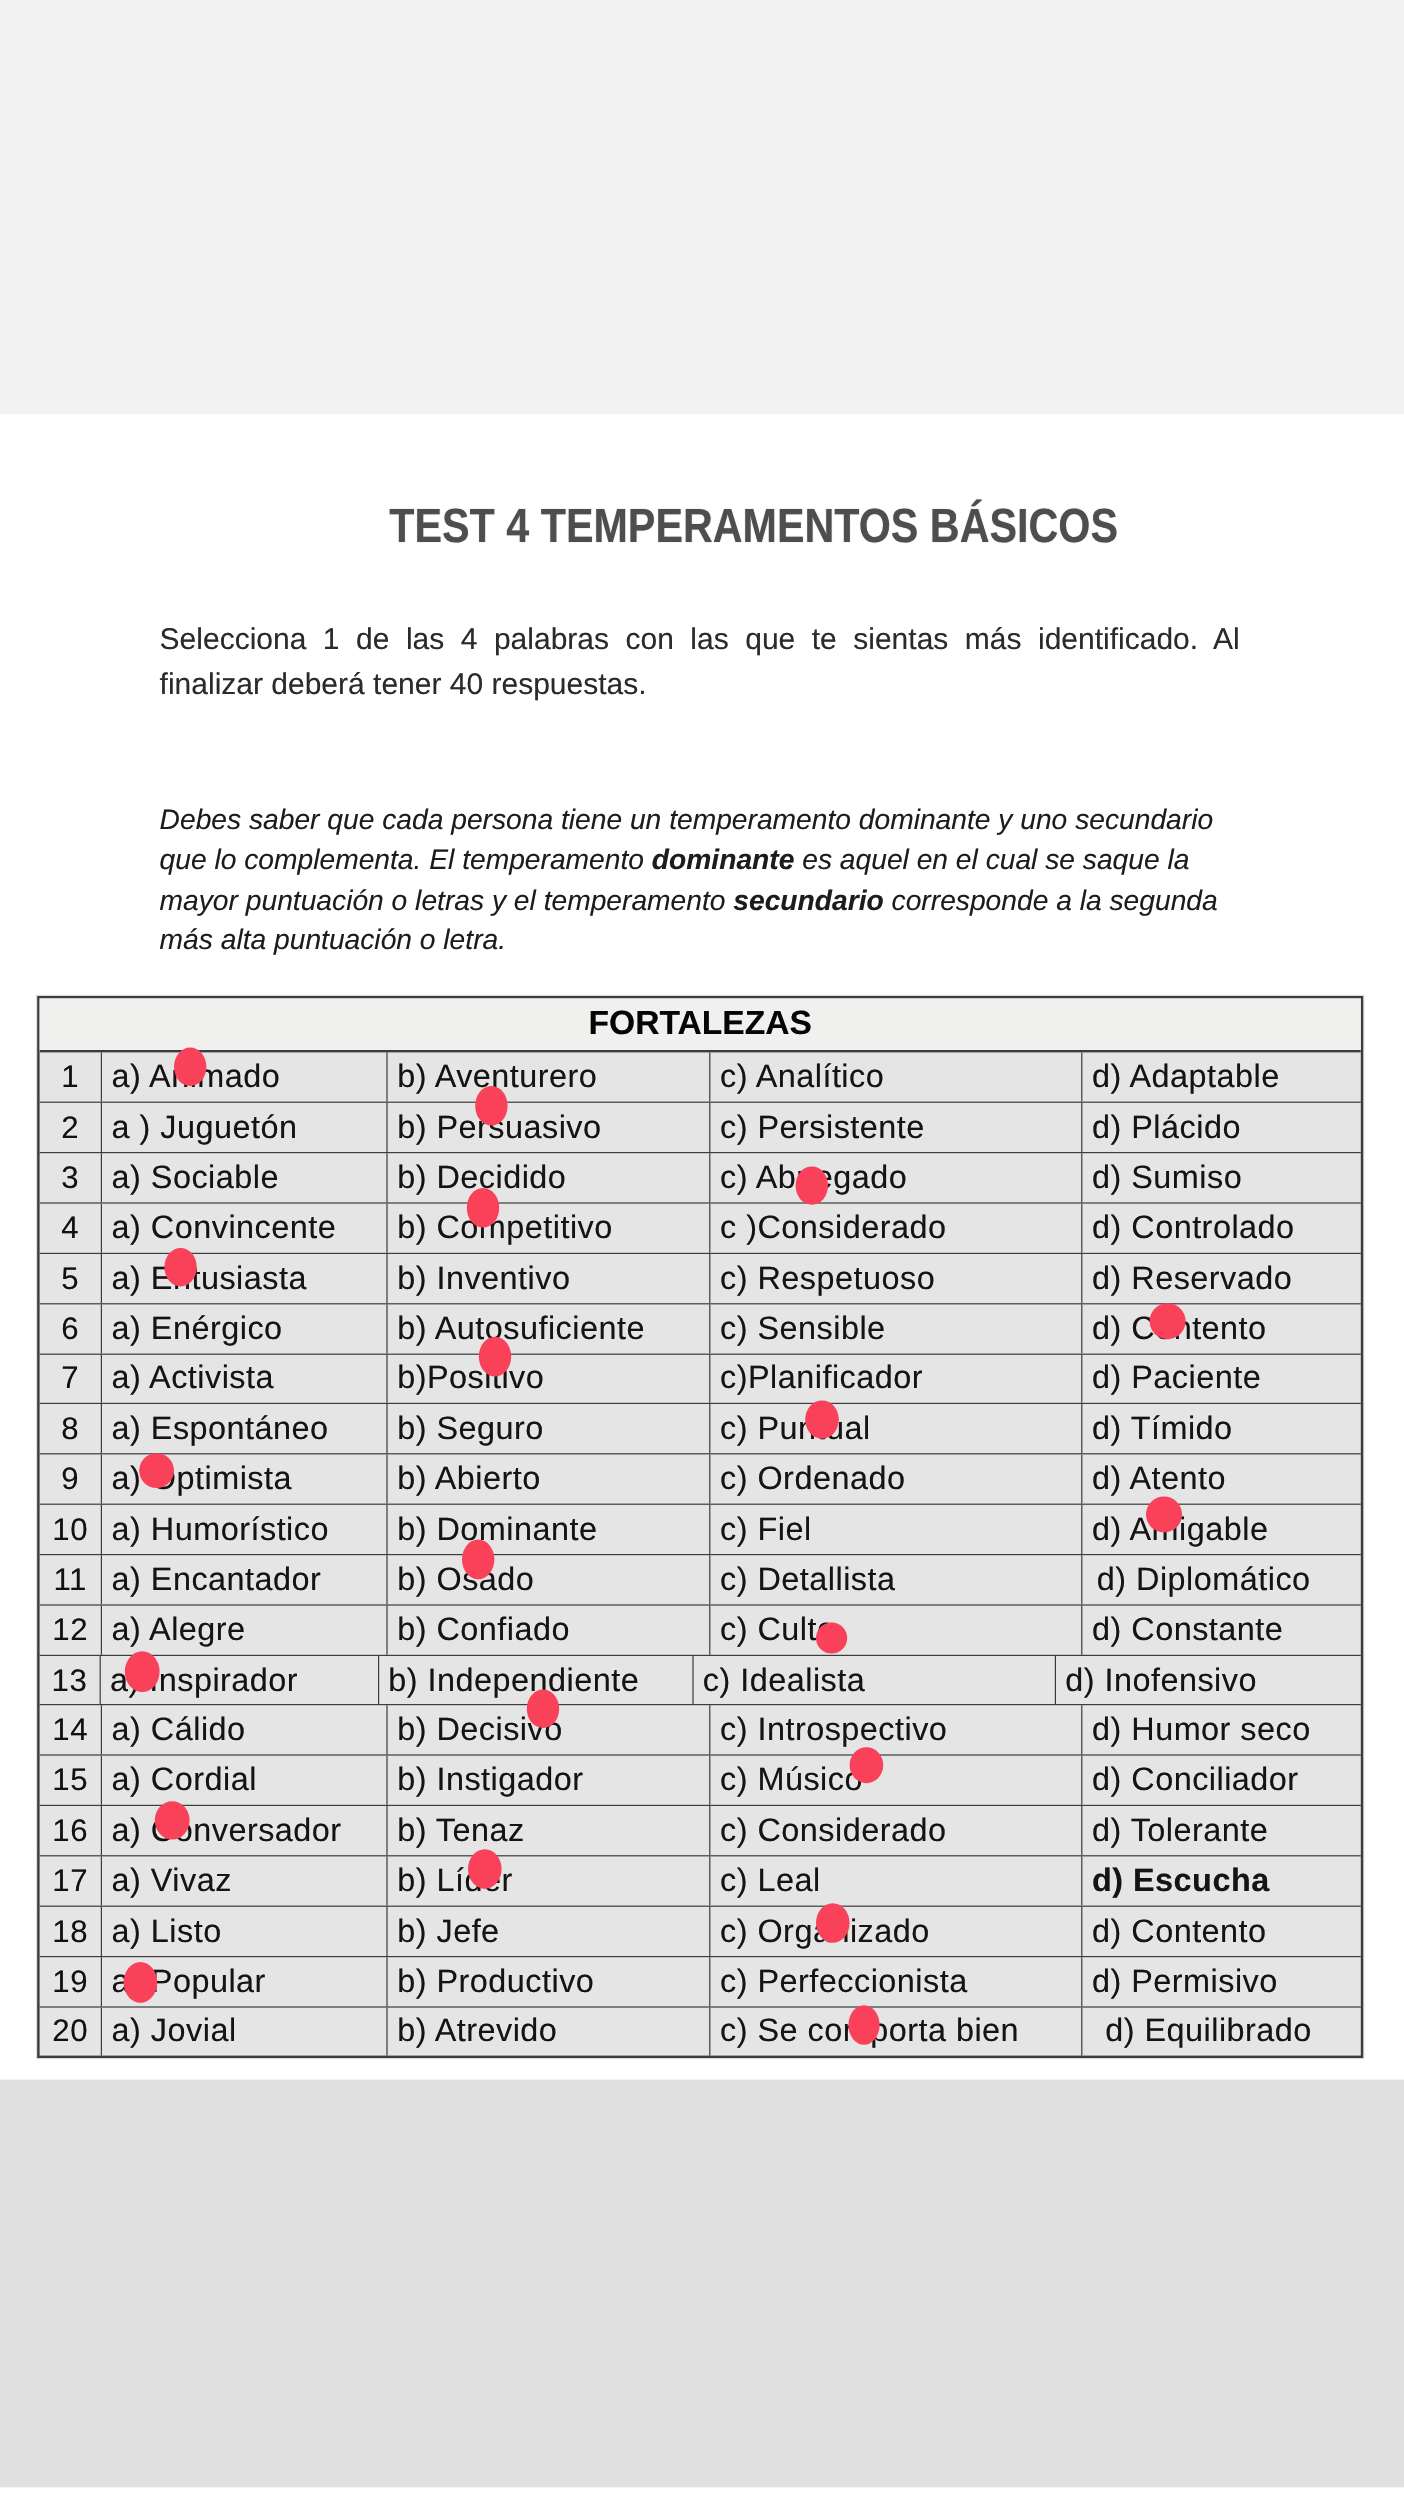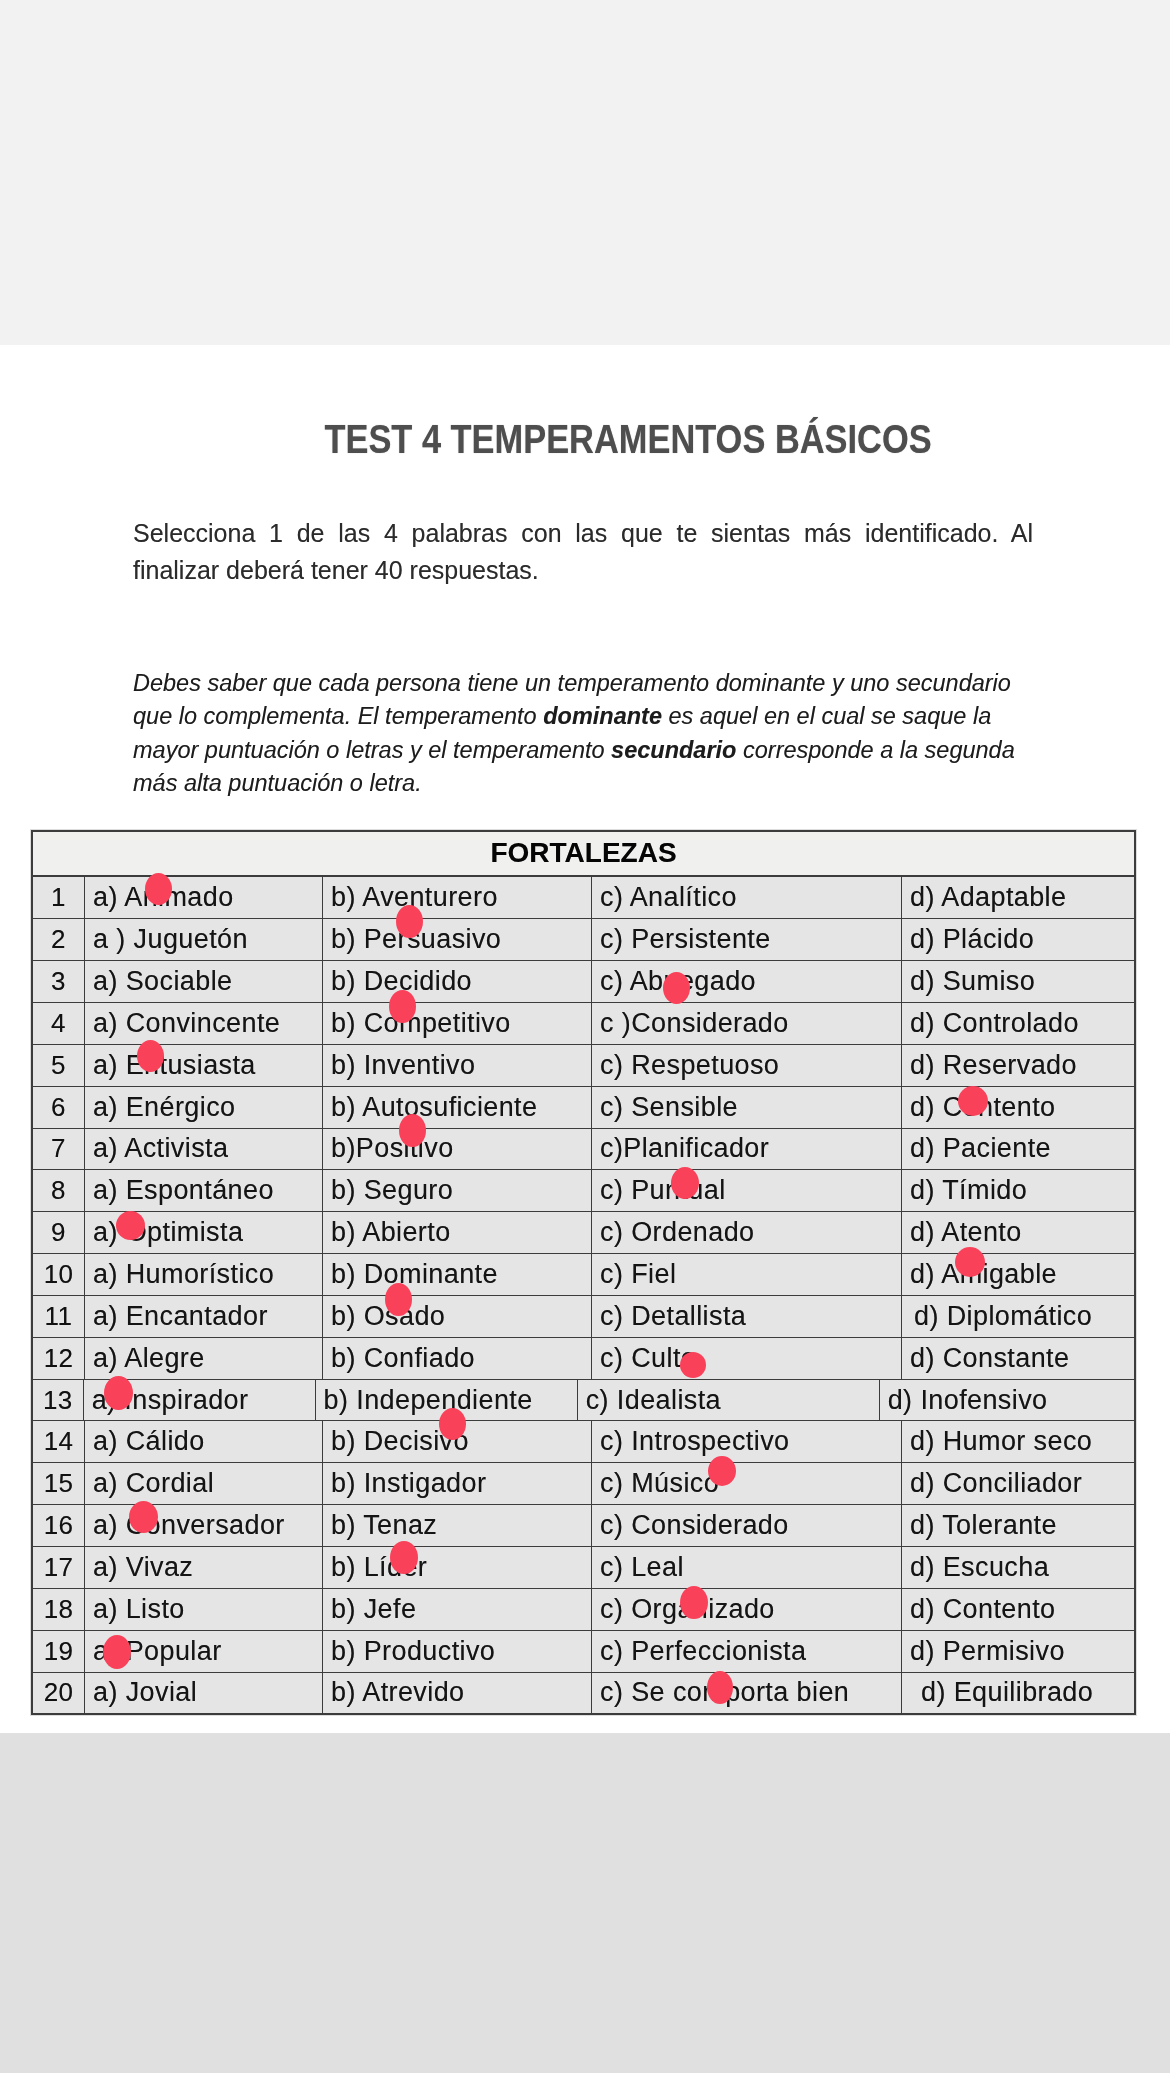--- a/index.html
+++ b/index.html
@@ -197,21 +197,21 @@
           <div class="t-cell" style="width: 238px;">a) Conversador</div>
           <div class="t-cell" style="width: 269px;">b) Tenaz</div>
           <div class="t-cell" style="width: 310px;">c) Considerado</div>
           <div class="t-cell" style="width: 233px;">d) Tolerante</div>
         </div>
         <div class="t-row">
           <div class="t-cell num" style="width: 51px;">17</div>
           <div class="t-cell" style="width: 238px;">a) Vivaz</div>
           <div class="t-cell" style="width: 269px;">b) Líder</div>
           <div class="t-cell" style="width: 310px;">c) Leal</div>
-          <div class="t-cell" style="width: 233px;">d) Escucha</div>
+          <div class="t-cell" style="width: 233px; font-weight: bold;">d) Escucha</div>
         </div>
         <div class="t-row">
           <div class="t-cell num" style="width: 51px;">18</div>
           <div class="t-cell" style="width: 238px;">a) Listo</div>
           <div class="t-cell" style="width: 269px;">b) Jefe</div>
           <div class="t-cell" style="width: 310px;">c) Organizado</div>
           <div class="t-cell" style="width: 233px;">d) Contento</div>
         </div>
         <div class="t-row">
           <div class="t-cell num" style="width: 51px;">19</div>

